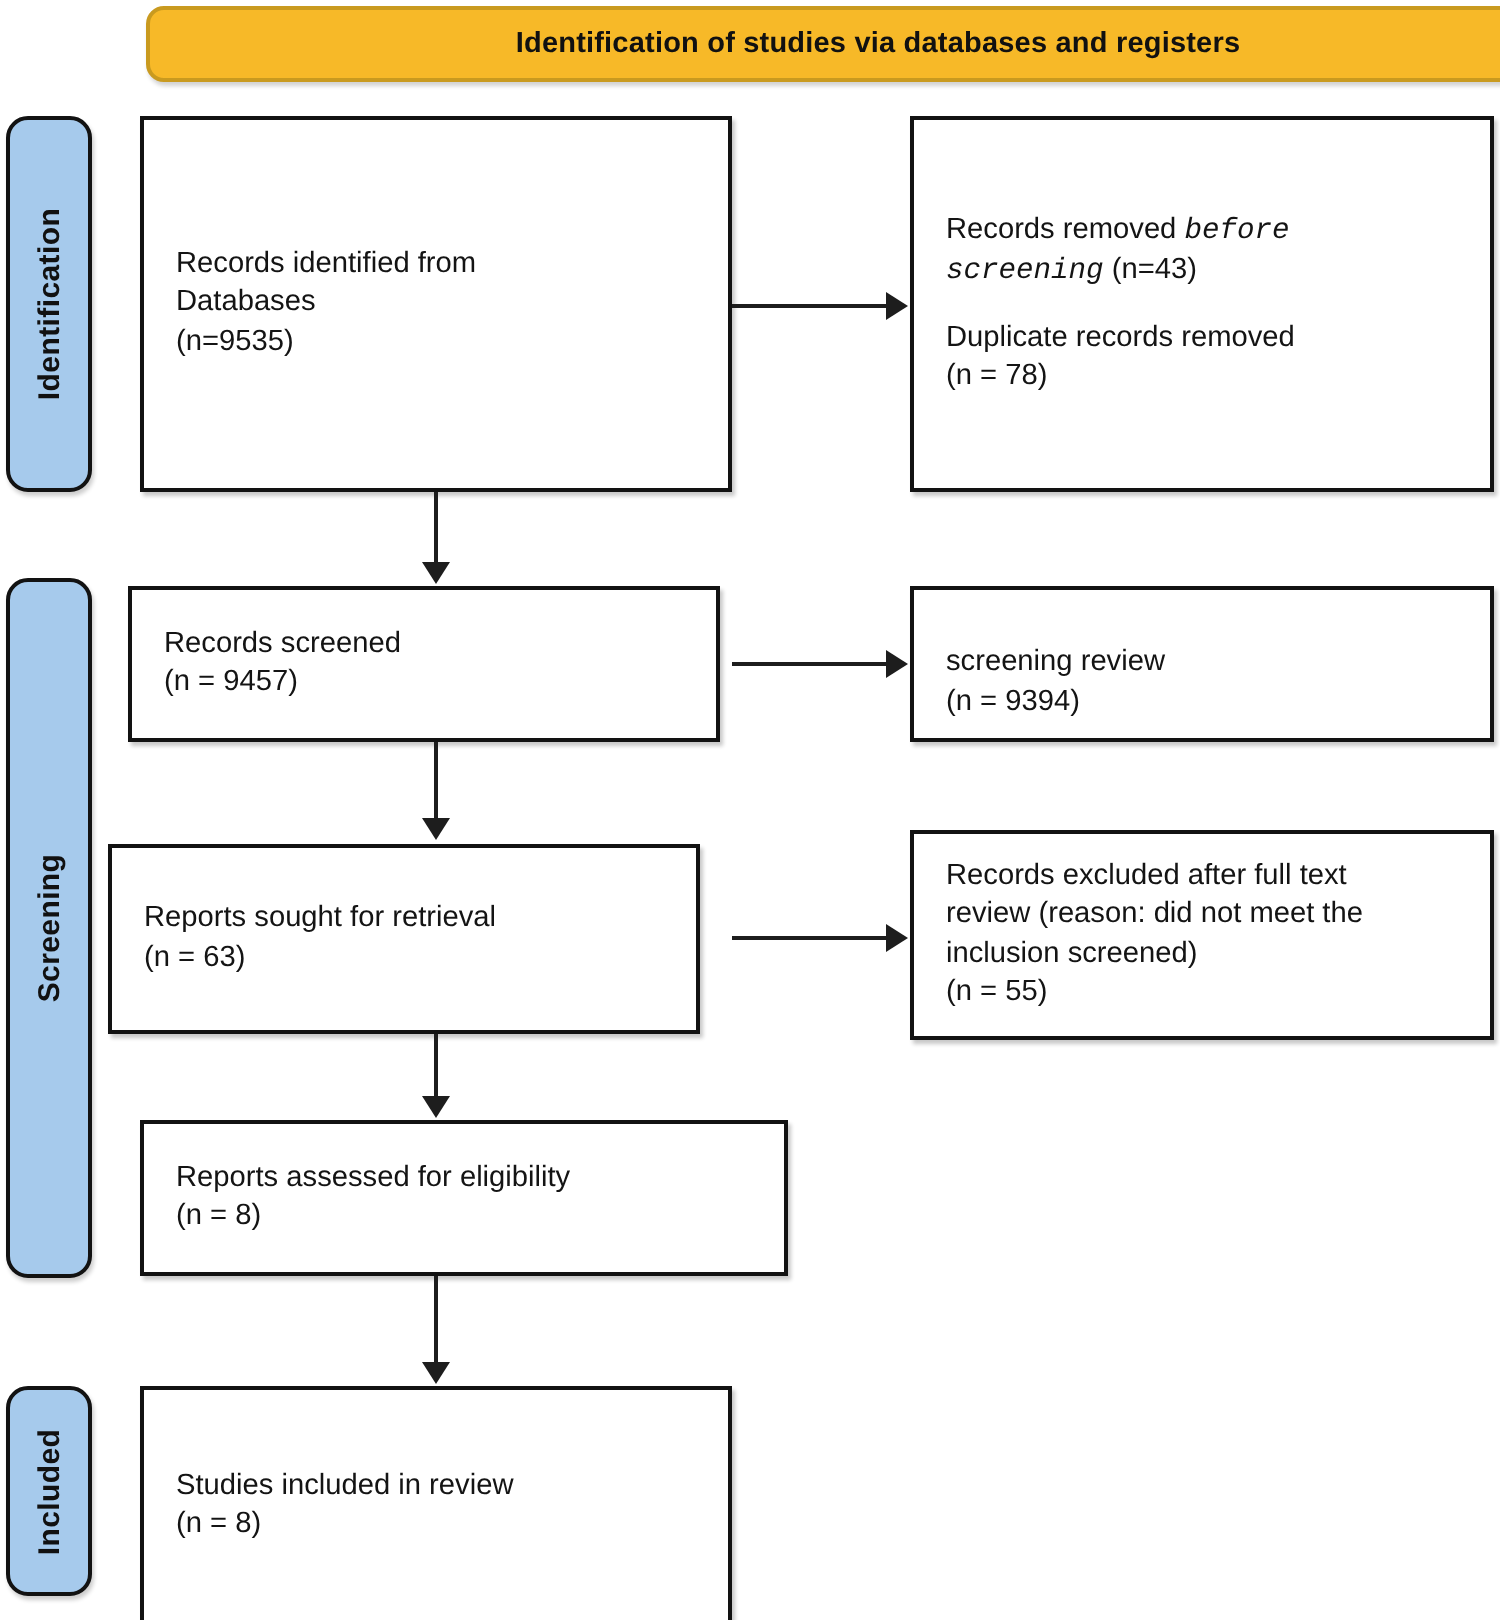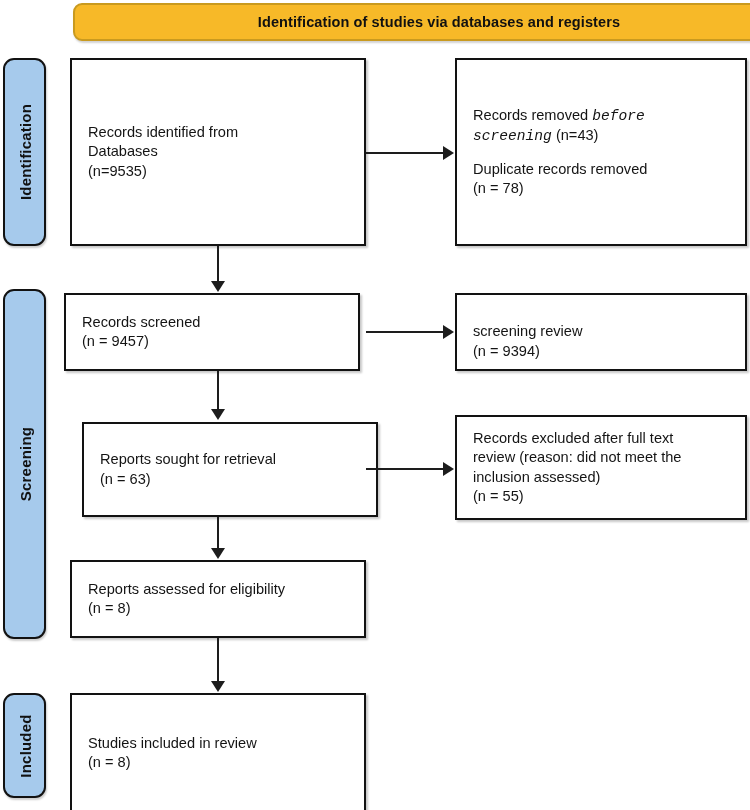--- a/index.html
+++ b/index.html
@@ -89,22 +89,22 @@
     font-size: 14.6px;
     line-height: 1.32;
     color: #141414;
   }
   .box-text .ital { font-style: italic; font-family: Liberation Mono, monospace; }
   .box-text .gap { display: block; height: 13px; }
 
   
   #box-identified     { left: 70px; top: 58px;  width: 296px; height: 188px; }
   #box-screened       { left: 64px; top: 293px; width: 296px; height: 78px;  }
-  #box-sought         { left: 82px; top: 422px; width: 296px; height: 95px;  }
-  #box-assessed       { left: 70px; top: 560px; width: 296px; height: 78px;  }
+  #box-sought         { left: 54px; top: 422px; width: 296px; height: 95px;  }
+  #box-assessed       { left: 70px; top: 560px; width: 324px; height: 78px;  }
   #box-included       { left: 70px; top: 693px; width: 296px; height: 120px; }
 
   
   #box-removed        { left: 455px; top: 58px;  width: 292px; height: 188px; }
   #box-excl-title     { left: 455px; top: 293px; width: 292px; height: 78px;  }
   #box-excl-fulltext  { left: 455px; top: 415px; width: 292px; height: 105px; }
 
   
   .conn {
     position: absolute;
@@ -196,21 +196,21 @@
     <div class="box-text">
       <span>Reports sought for retrieval</span><br>
       <span>(n = 63)</span>
     </div>
   </div>
 
   <div class="flow-box" id="box-excl-fulltext">
     <div class="box-text">
       <span>Records excluded after full text</span><br>
       <span>review (reason: did not meet the</span><br>
-      <span>inclusion assessed)</span><br>
+      <span>inclusion screened)</span><br>
       <span>(n = 55)</span>
     </div>
   </div>
 
   <div class="conn conn-h" style="left:366px; top:468px; width:78px;"></div>
   <div class="arrow-head arrow-right" style="left:443px; top:462px;"></div>
 
   <div class="conn conn-v" style="left:217px; top:517px; height:33px;"></div>
   <div class="arrow-head arrow-down" style="left:211px; top:548px;"></div>
 

